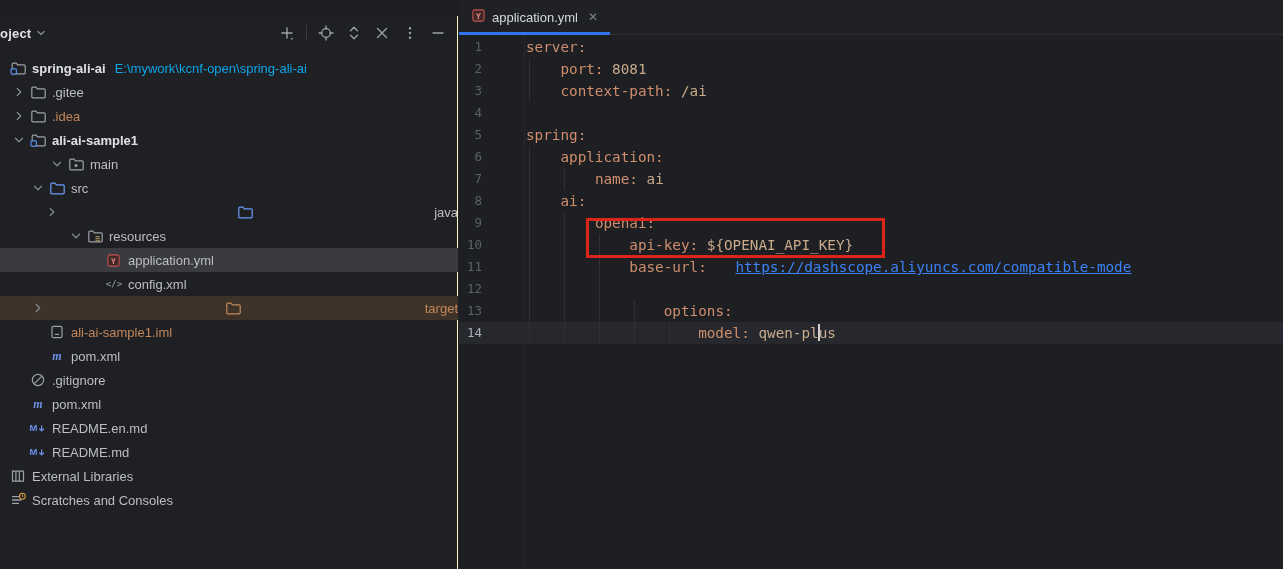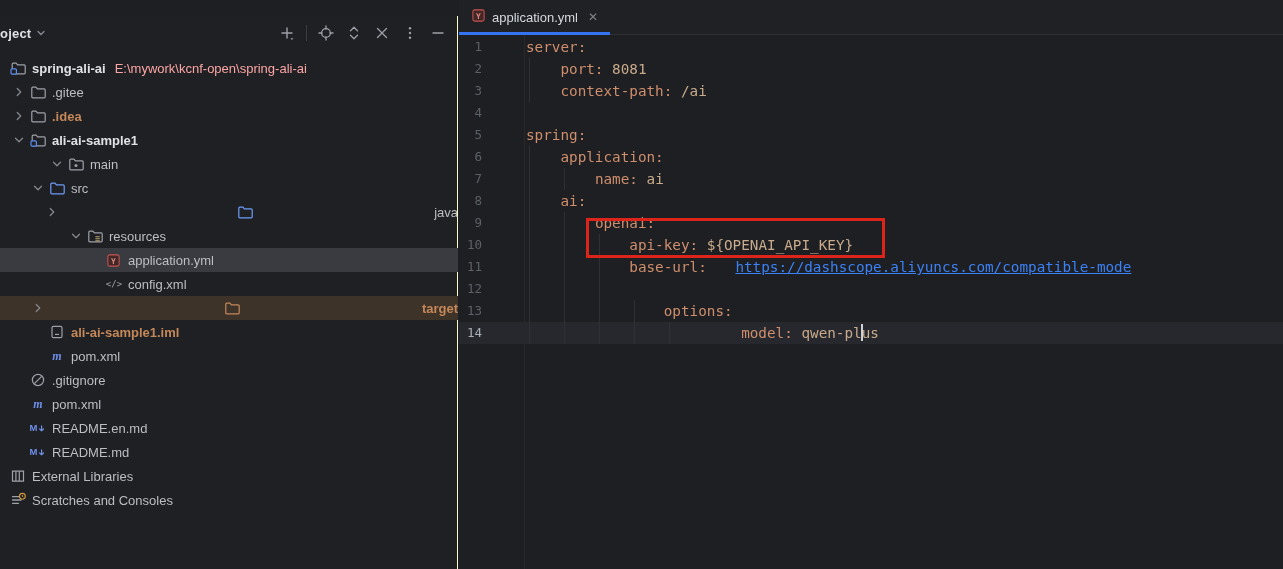--- a/index.html
+++ b/index.html
@@ -16,35 +16,35 @@
   .tb-divider{width:1px;height:16px;background:#393b40;}
 
   .tree{position:absolute;top:40px;left:0;width:458px;}
   .tree-row{height:24px;display:flex;align-items:center;font-size:13px;color:#bcbec4;white-space:nowrap;box-sizing:border-box;cursor:default;}
   .tree-row.selected{background:#393b40;}
   .tree-row.brown{background:#3d3328;}
   .chev{width:19px;flex:0 0 19px;display:flex;align-items:center;justify-content:center;}
   .ticon{width:19px;flex:0 0 19px;display:flex;align-items:center;justify-content:center;}
   .tlabel{margin-left:5px;}
   .tlabel.bold{font-weight:700;color:#dfe1e5;}
-  .tlabel.orange{color:#c4875a;font-weight:bold;}
-  .tpath{color:#fca5a5;margin-left:9px;}
+  .tlabel.orange{color:#c4875a;}
+  .tpath{color:#0ea5e9;margin-left:9px;}
 
   
   .editor{position:absolute;left:459px;top:0;right:0;bottom:0;background:#1e1f22;}
   .tabbar{position:relative;height:35px;background:#202124;border-bottom:1px solid #2d2f33;box-sizing:border-box;display:flex;}
   .tab{position:relative;display:flex;align-items:center;gap:6px;padding:0 12px;cursor:pointer;}
   .tab-label{color:#d5d8de;font-size:13px;}
   .tab-close{color:#7f838a;font-size:12px;line-height:1;margin-left:4px;cursor:pointer;}
   .tab-underline{position:absolute;left:0;bottom:-1px;width:100%;height:3px;background:#3574f0;}
 
   .code{position:absolute;top:35px;left:0;right:0;bottom:0;padding-top:1px;font-family:"DejaVu Sans Mono",monospace;font-size:14.3px;}
   .gutter-sep{position:absolute;top:35px;bottom:0;left:65px;width:1px;background:#26282b;}
   .code-row{position:relative;height:22px;line-height:22px;display:flex;white-space:pre;}
-  .code-row.current{background:#26282e;gap:43px;}
+  .code-row.current{background:#26282e;}
   .gutter{flex:0 0 65px;width:65px;box-sizing:border-box;text-align:right;padding-right:42px;color:#5c6067;font-size:12.5px;}
   .code-row.current .gutter{color:#a9adb5;}
   .ltext{padding-left:2px;}
   .tok-key{color:#cf8e6d;}
   .tok-val{color:#c9ab8c;}
   .tok-plain{color:#bcbec4;}
   .tok-link{color:#3b82f6;text-decoration:underline;margin-left:20px;}
   .caret{display:inline-block;width:2px;height:17px;background:#ced0d6;vertical-align:-3px;margin:0 -1px;}
   .guide{position:absolute;top:0;bottom:0;width:1px;background:#2e3035;}
 

